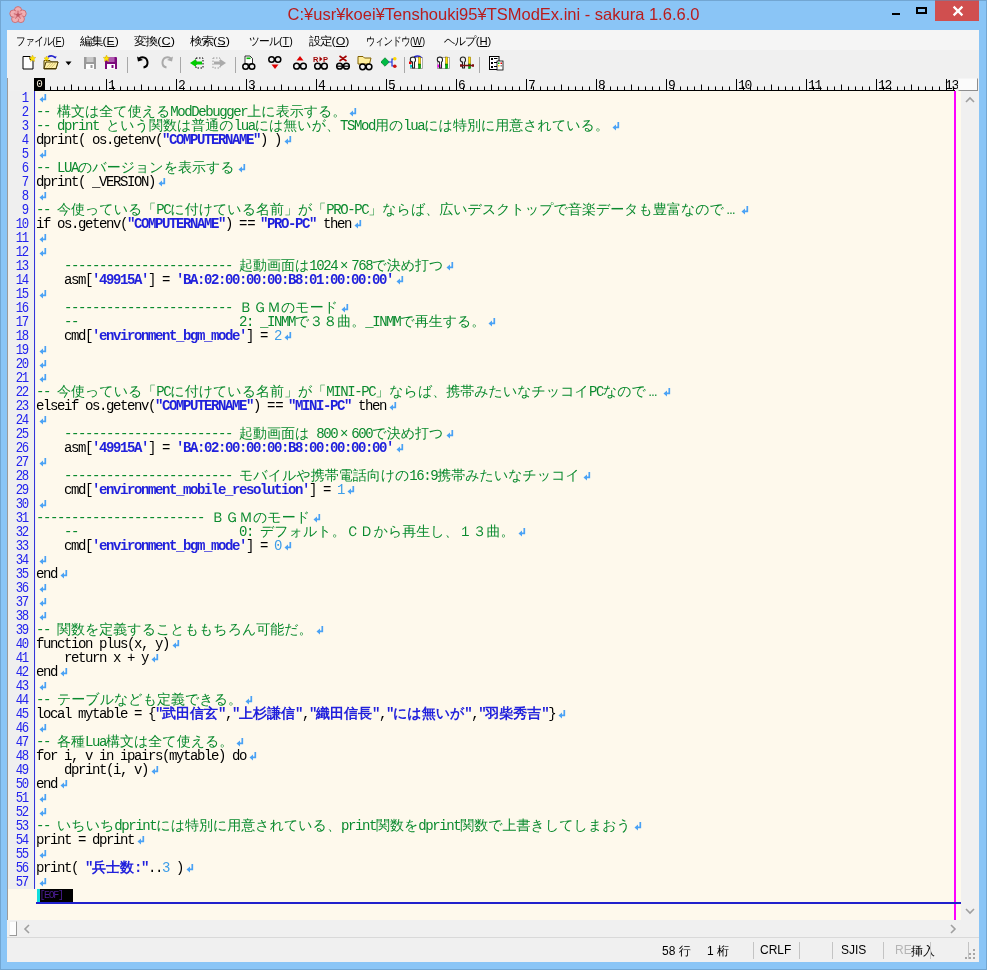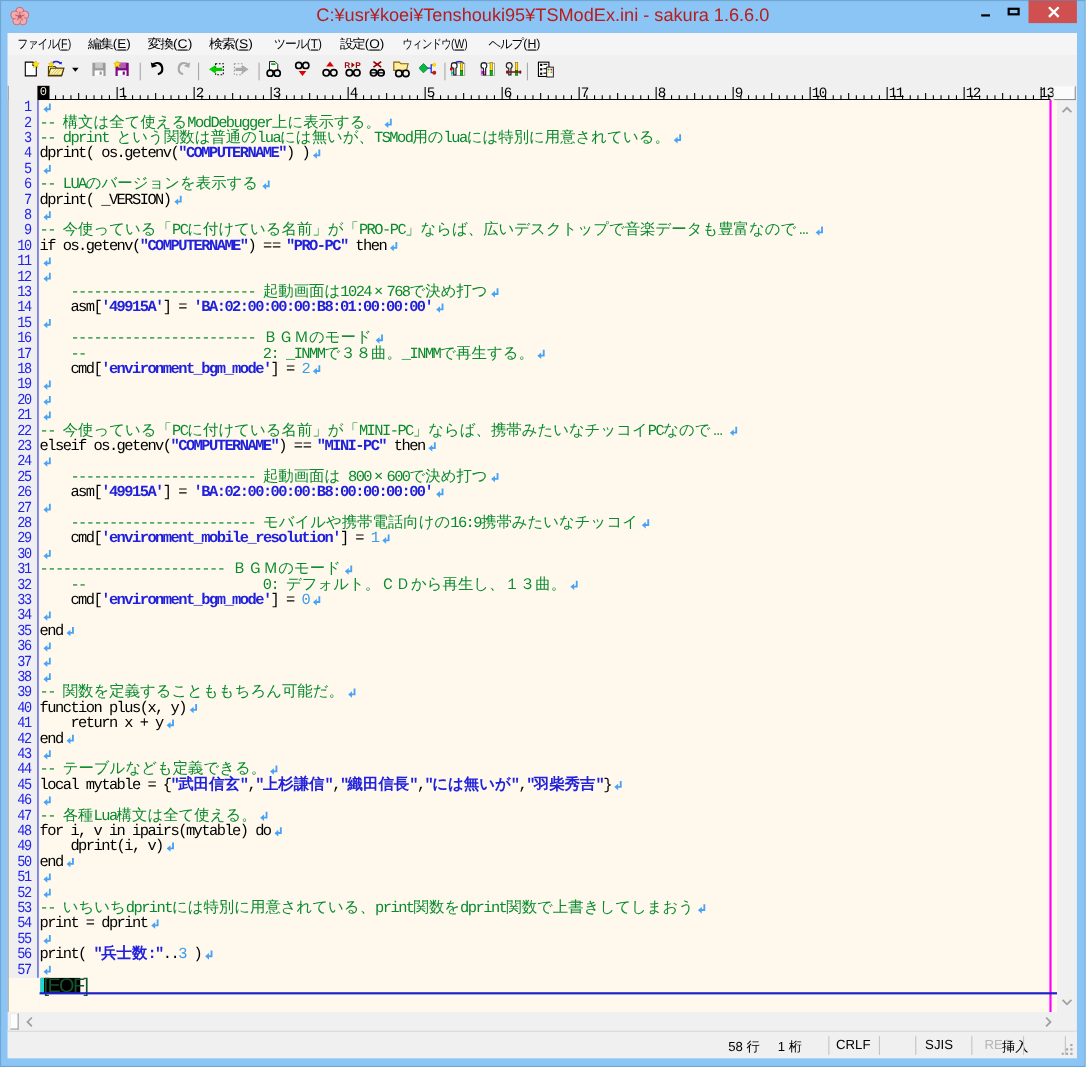--- a/index.html
+++ b/index.html
@@ -643,21 +643,21 @@
     </svg></div>
 <div class="ln" style="top:861px">56</div>
 <div class="row" style="top:875px"><svg class="r" width="10" height="14" viewBox="0 0 10 14">
       <path d="M8.3 3v5.3H4.4" fill="none" stroke="#4aa2f5" stroke-width="1.7"></path>
       <path d="M6 5.4L2.5 8.4L6 11.4z" fill="#4aa2f5"></path>
     </svg></div>
 <div class="ln" style="top:875px">57</div>
 
 <div style="position:absolute;left:36.5px;top:889px;width:36.5px;height:13.8px;background:#000"></div>
 <div style="position:absolute;left:36.5px;top:889px;width:3.2px;height:13.8px;background:#10dede"></div>
-<div style="position:absolute;left:39.5px;top:889px;height:14px;line-height:14px;font-family:Liberation Sans, sans-serif;font-size:18px;letter-spacing:-1.4023px;color:#14532d">[EOF]</div>
+<div style="position:absolute;left:39.5px;top:889px;height:14px;line-height:14px;font-family:Liberation Mono, monospace;font-size:10px;letter-spacing:-1.4023px;color:#4c1d95">[EOF]</div>
 <div style="position:absolute;left:36px;top:902.3px;width:925px;height:1.8px;background:#2121cc"></div>
 
 <div style="position:absolute;left:961px;top:78px;width:17px;height:842px;background:#f0f0f0"></div>
 <div style="position:absolute;left:958px;top:78px;width:20px;height:13px;background:#fbfbfb;border:1px solid #8e8e8e;border-top-color:#f5f5f5;border-left-color:#f5f5f5"></div>
 <svg style="position:absolute;left:965px;top:95px" width="10" height="10" viewBox="0 0 10 10">
     <path d="M1 7l4-4 4 4" fill="none" stroke="#9f9f9f" stroke-width="1.6"></path>
   </svg>
 <svg style="position:absolute;left:965px;top:906px" width="10" height="10" viewBox="0 0 10 10">
     <path d="M1 3l4 4 4-4" fill="none" stroke="#9f9f9f" stroke-width="1.6"></path>
   </svg>

